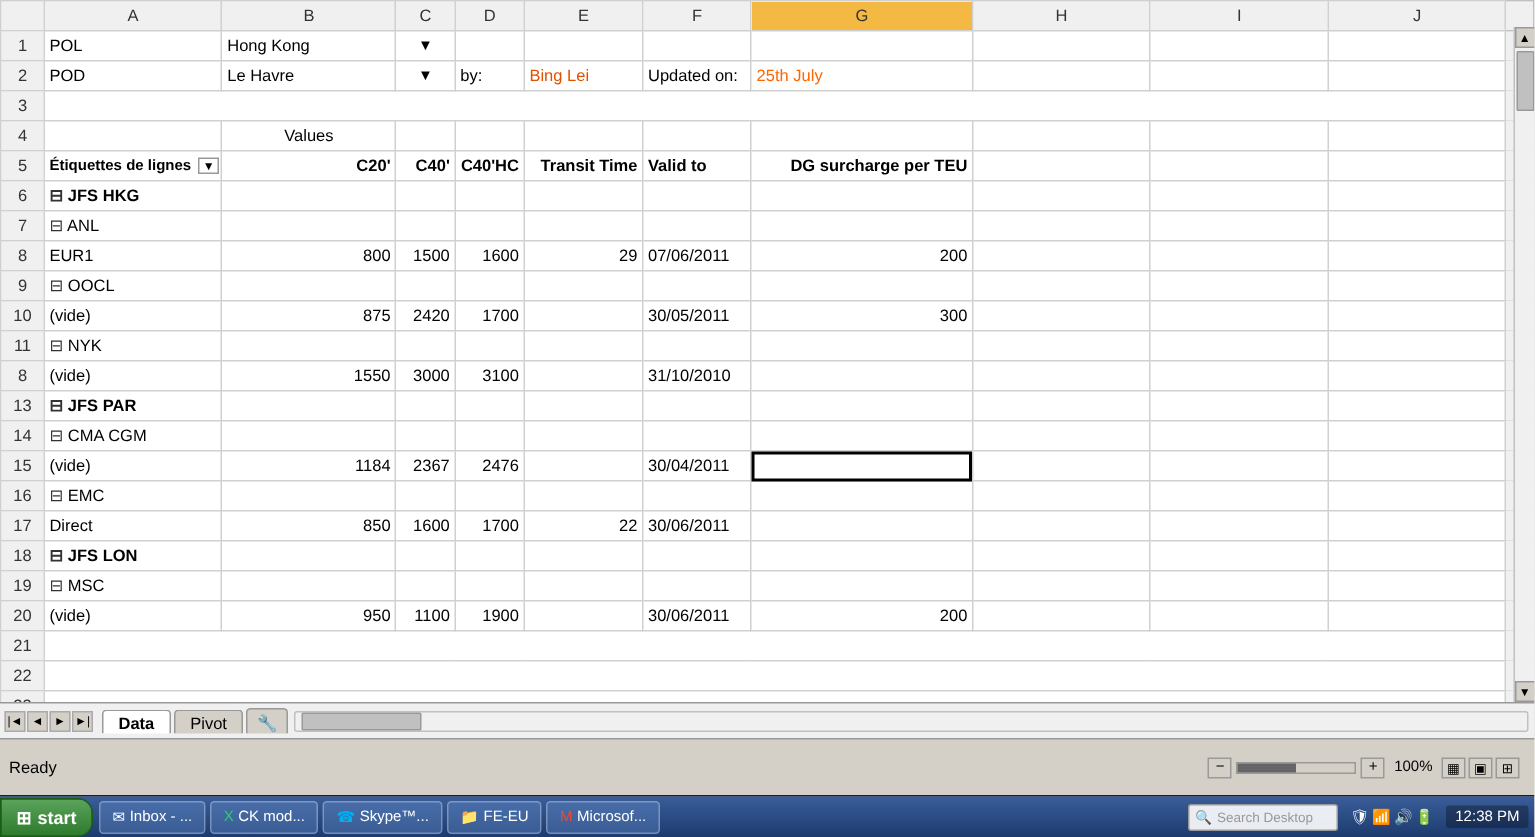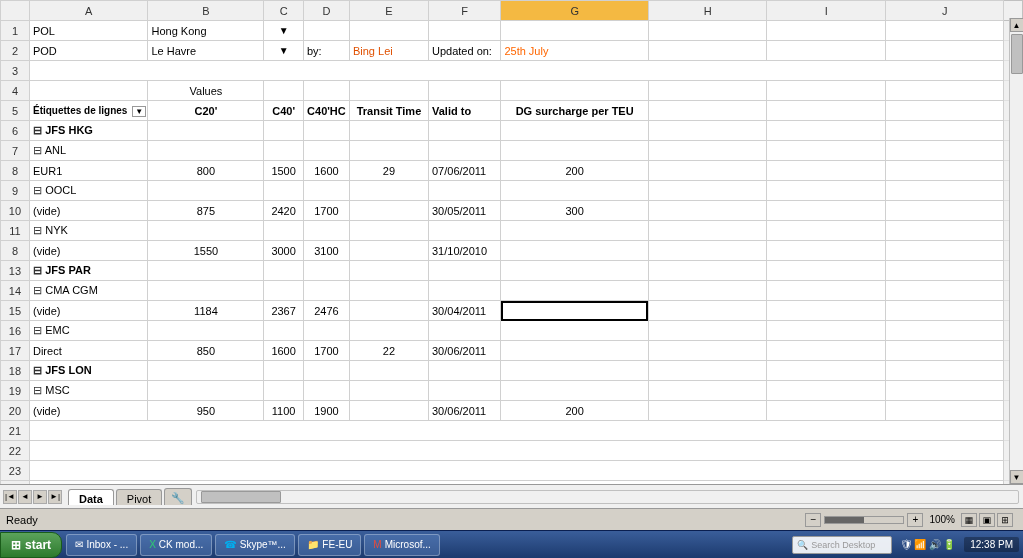--- a/index.html
+++ b/index.html
@@ -54,21 +54,21 @@
     .col-header-g {
       background: #f4b942;
     }
 
     
     .cell {
       background: white;
     }
 
     .cell-num {
-      text-align: center;
+      text-align: right;
     }
 
     
     .text-red { color: #e05000; }
     .text-orange { color: #ff6600; }
 
     
     .bold { font-weight: bold; }
 
     
@@ -569,21 +569,21 @@
     <div style="padding: 3px 10px 0; border:1px solid #999; border-bottom:none; background:#d4d0c8; font-size:11px; margin-right:2px; border-radius:3px 3px 0 0; cursor:pointer;">
       <span>Pivot</span>
     </div>
     <div style="padding: 3px 6px 0; border:1px solid #999; border-bottom:none; background:#d4d0c8; font-size:11px; border-radius:3px 3px 0 0; cursor:pointer;">🔧</div>
 
     <div style="flex:1; height:14px; background:#f0f0f0; display:flex; align-items:center; margin:0 4px; border:1px solid #c0c0c0; border-radius:2px; cursor:pointer;">
       <div style="width:80px; height:12px; background:#c0c0c0; border:1px solid #999; border-radius:1px; margin-left:4px; cursor:pointer;"></div>
     </div>
   </div>
 
-  <div class="status-bar" style="height:22px;">
+  <div class="status-bar" style="height:38px;">
     <span style="flex:1;">Ready</span>
     <div class="zoom-area" style="margin-right:6px;">
       <div style="width:16px; height:14px; background:#d4d0c8; border:1px solid #999; display:flex; align-items:center; justify-content:center; font-size:10px; cursor:pointer;">−</div>
       <div style="width:80px; height:8px; background:#d4d0c8; border:1px solid #999; cursor:pointer; position:relative;">
         <div style="width:50%; height:100%; background:#666;"></div>
       </div>
       <div style="width:16px; height:14px; background:#d4d0c8; border:1px solid #999; display:flex; align-items:center; justify-content:center; font-size:10px; cursor:pointer;">+</div>
       <span style="margin-left:3px;">100%</span>
     </div>
 

